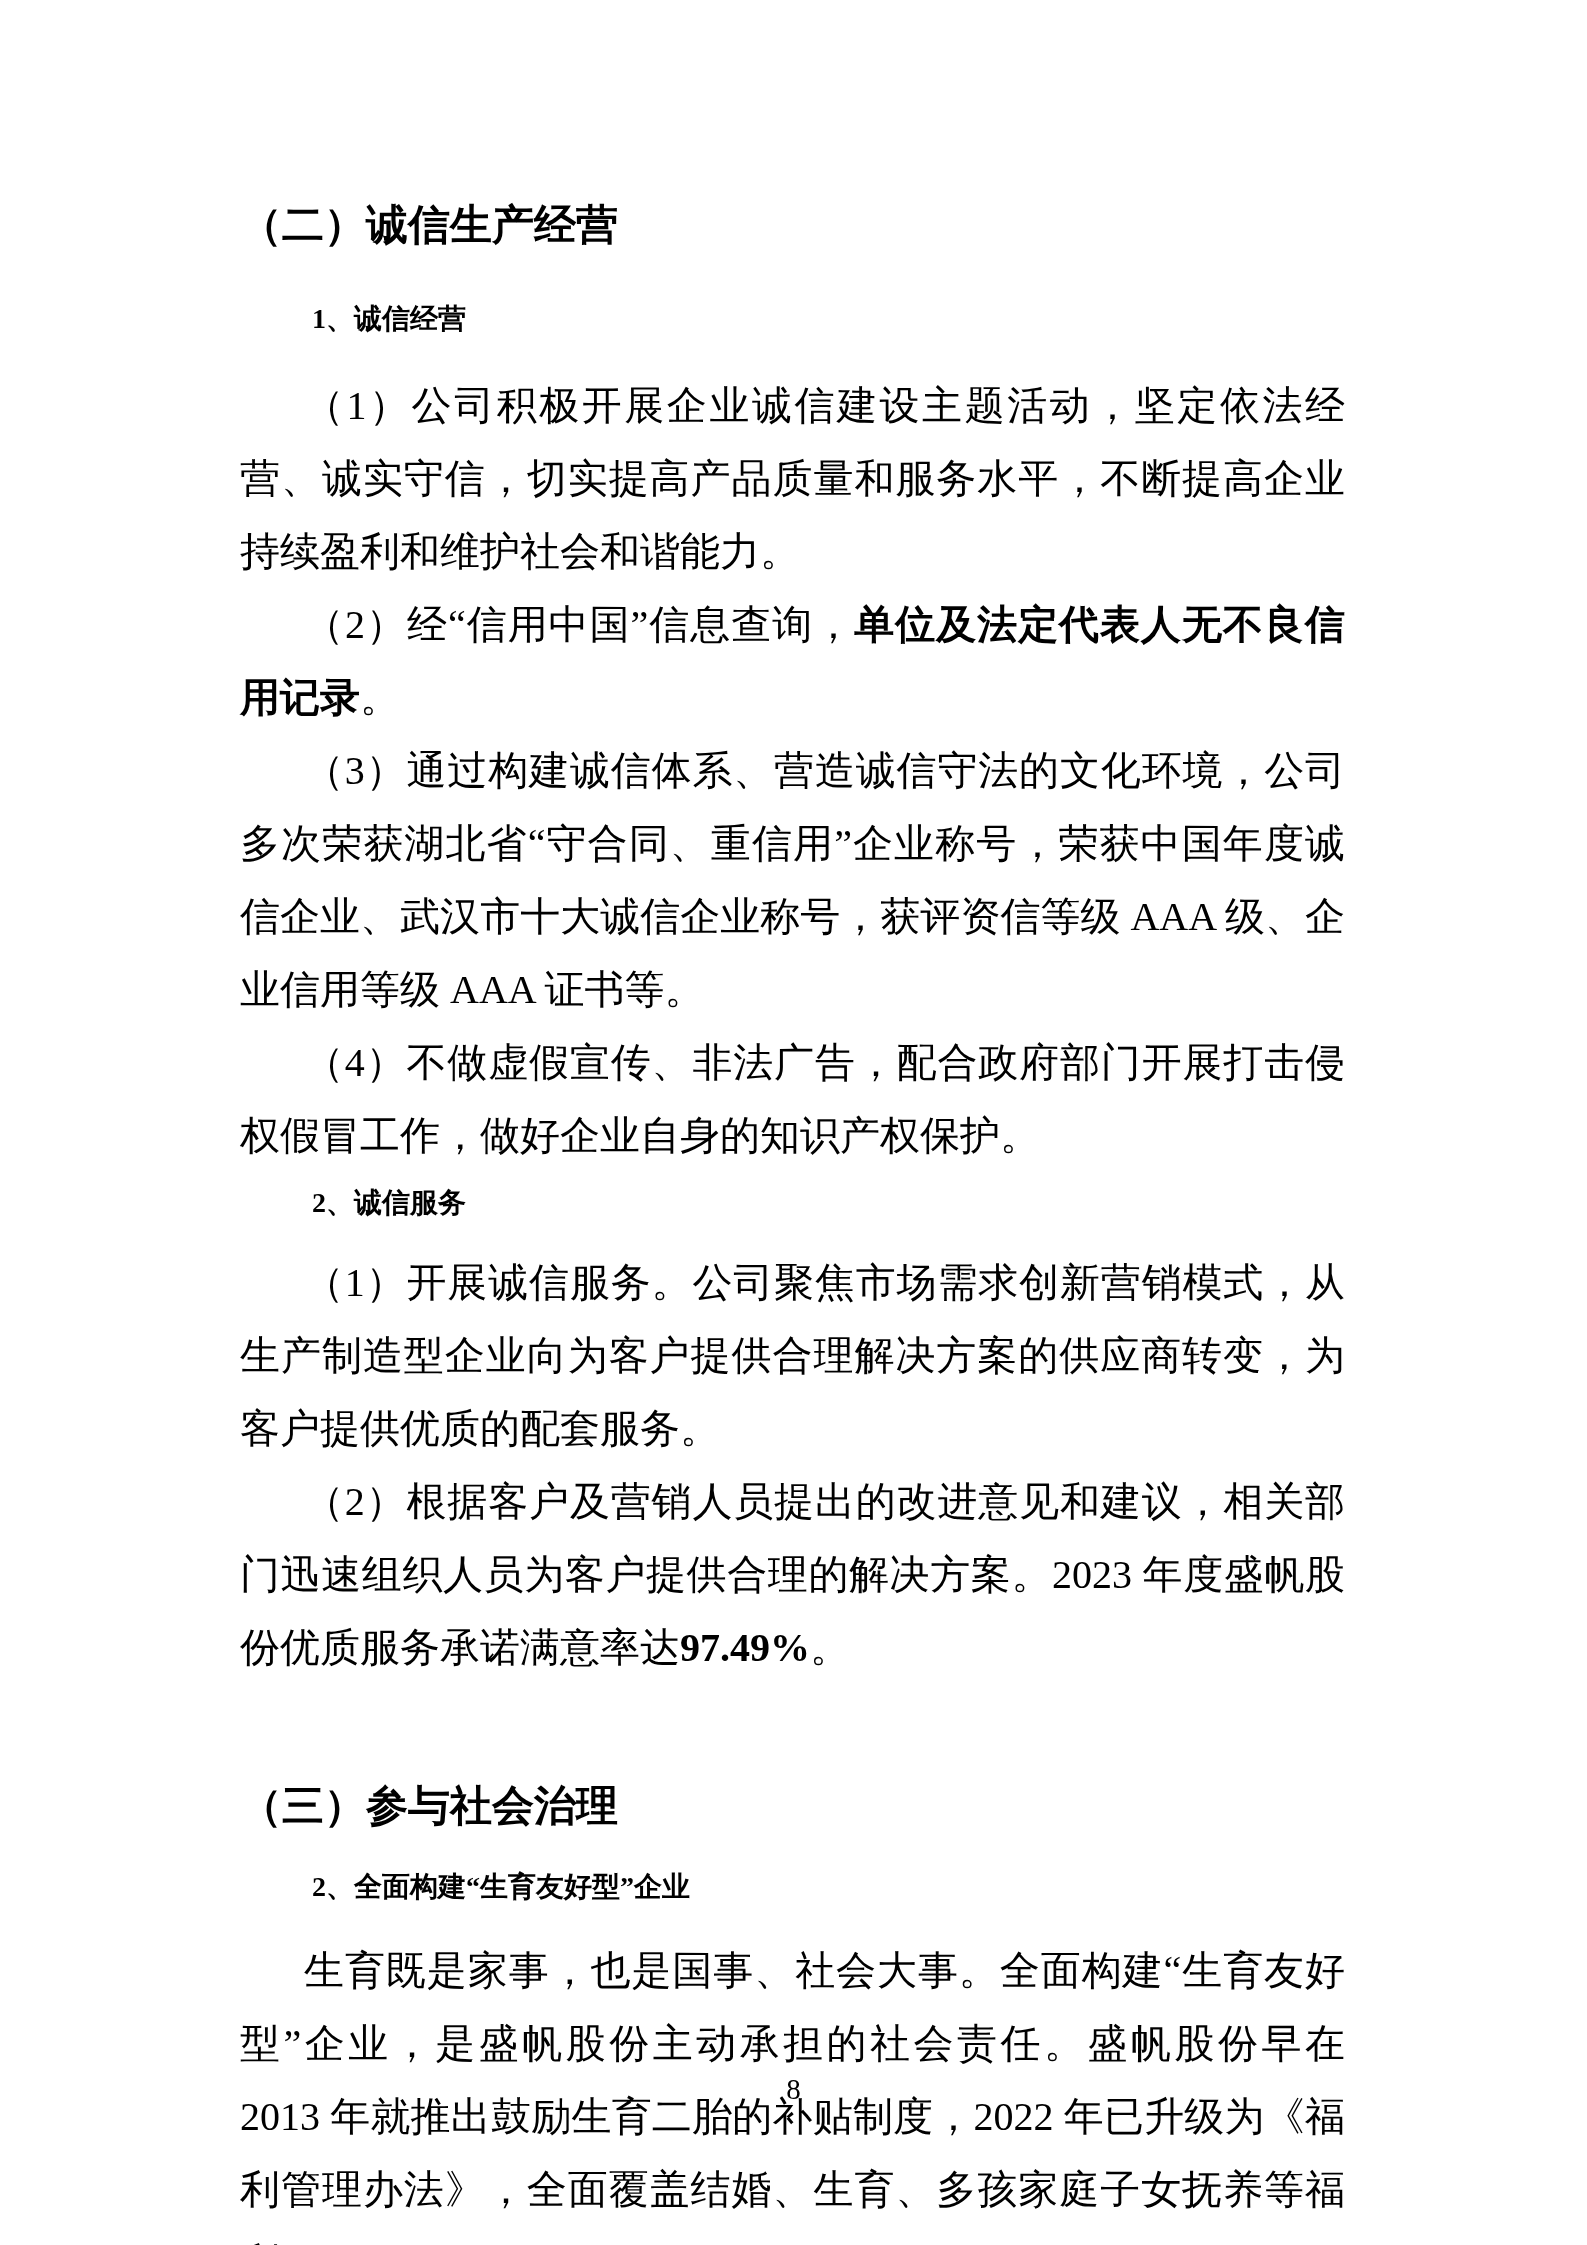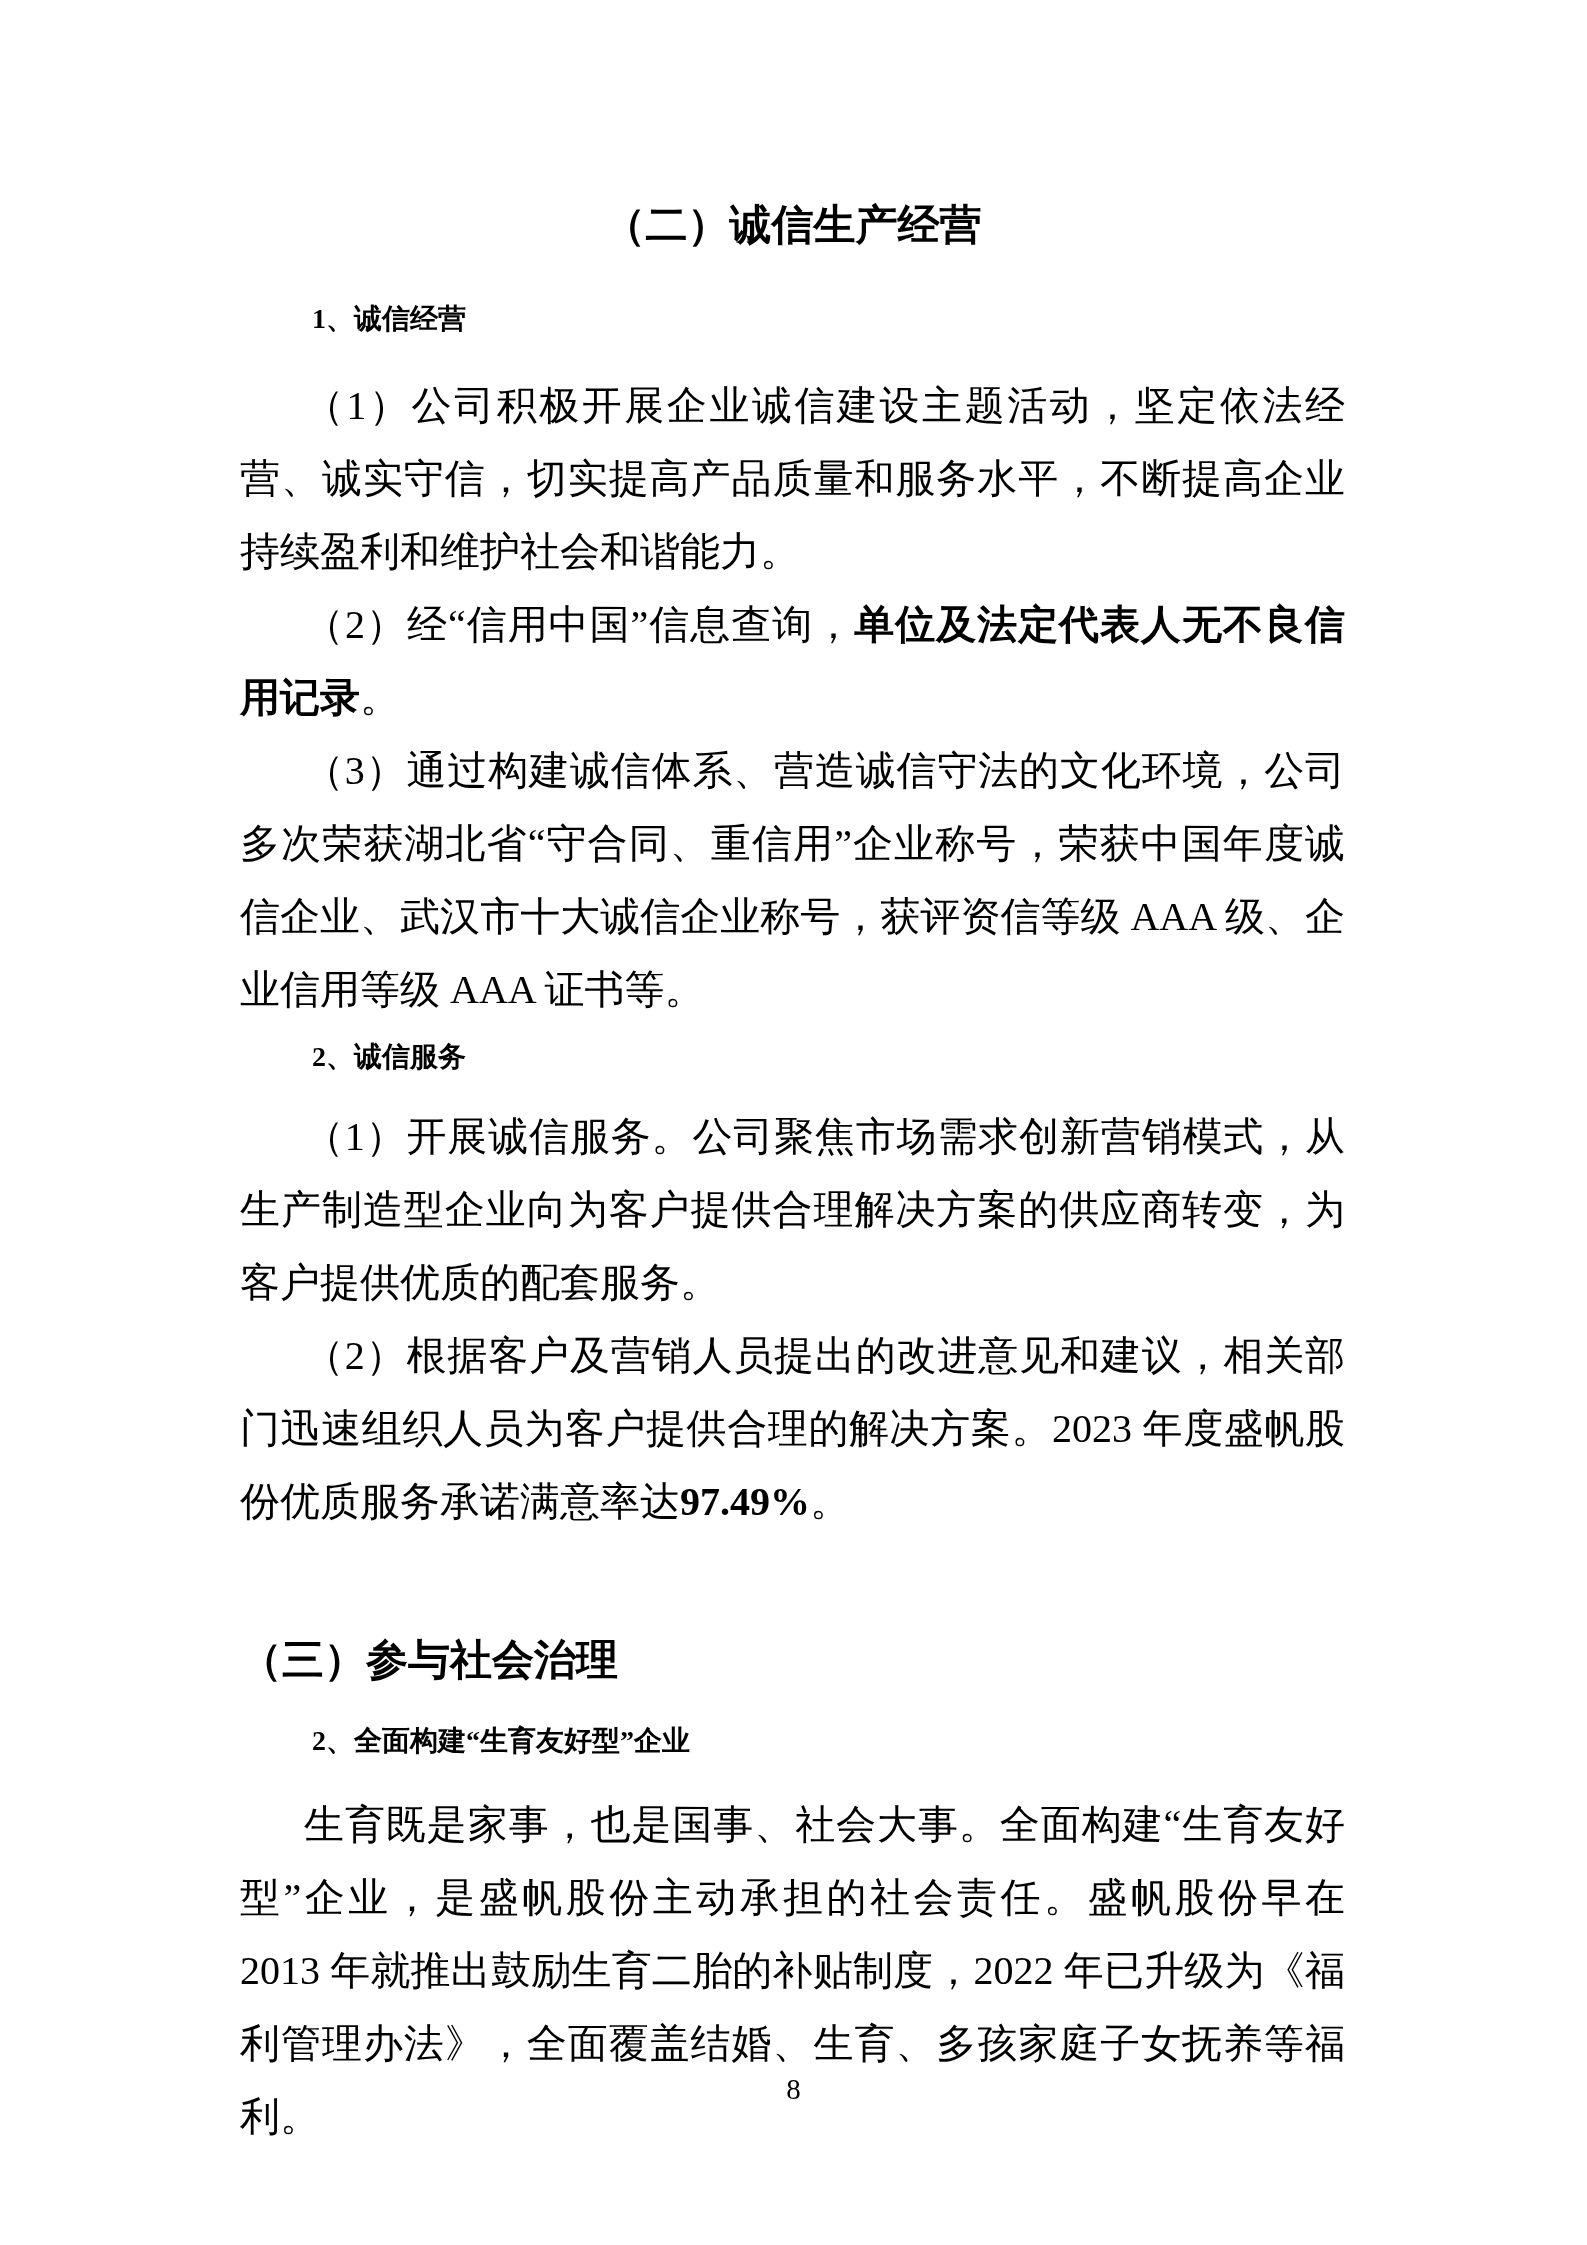--- a/index.html
+++ b/index.html
@@ -21,21 +21,21 @@
     left: 240px;
     top: 0;
     width: 1105px;
   }
   h1.sec {
     font-size: 42px;
     line-height: 56px;
     font-weight: bold;
     margin: 0;
   }
-  #h1-1 { margin-top: 197px; text-align: center; }
+  #h1-1 { margin-top: 197px; }
   #h1-2 { margin-top: 94px; }
   h2.subsec {
     font-size: 28px;
     line-height: 50px;
     font-weight: bold;
     margin: 0;
     text-indent: 72px;
   }
   #h2-1 { margin-top: 41px; }
   #h2-2 { margin-top: 6px; font-family: Liberation Serif, serif; }
@@ -70,20 +70,21 @@
     <h1 class="sec" id="h1-1">（二）诚信生产经营</h1>
 
     <h2 class="subsec" id="h2-1">1、诚信经营</h2>
 
     <p class="body" id="p1"><span>（1）公司积极开展企业诚信建设主题活动，坚定依法经营、诚实守信，切实提高产品质量和服务水平，不断提高企业持续盈利和维护社会和谐能力。</span><b></b><span></span></p>
 
     <p class="body" id="p2"><span>（2）经“信用中国”信息查询，</span><b>单位及法定代表人无不良信用记录</b><span>。</span></p>
 
     <p class="body" id="p3"><span>（3）通过构建诚信体系、营造诚信守法的文化环境，公司多次荣获湖北省“守合同、重信用”企业称号，荣获中国年度诚信企业、武汉市十大诚信企业称号，获评资信等级 AAA 级、企业信用等级 AAA 证书等。</span><b></b><span></span></p>
 
+    <p class="body" id="p4"><span>（4）不做虚假宣传、非法广告，配合政府部门开展打击侵权假冒工作，做好企业自身的知识产权保护。</span><b></b><span></span></p>
 
     <h2 class="subsec" id="h2-2">2、诚信服务</h2>
 
     <p class="body" id="p5"><span>（1）开展诚信服务。公司聚焦市场需求创新营销模式，从生产制造型企业向为客户提供合理解决方案的供应商转变，为客户提供优质的配套服务。</span><b></b><span></span></p>
 
     <p class="body" id="p6"><span>（2）根据客户及营销人员提出的改进意见和建议，相关部门迅速组织人员为客户提供合理的解决方案。2023 年度盛帆股份优质服务承诺满意率达</span><b>97.49%</b><span>。</span></p>
 
     <h1 class="sec" id="h1-2">（三）参与社会治理</h1>
 
     <h2 class="subsec" id="h2-3">2、全面构建“生育友好型”企业</h2>

